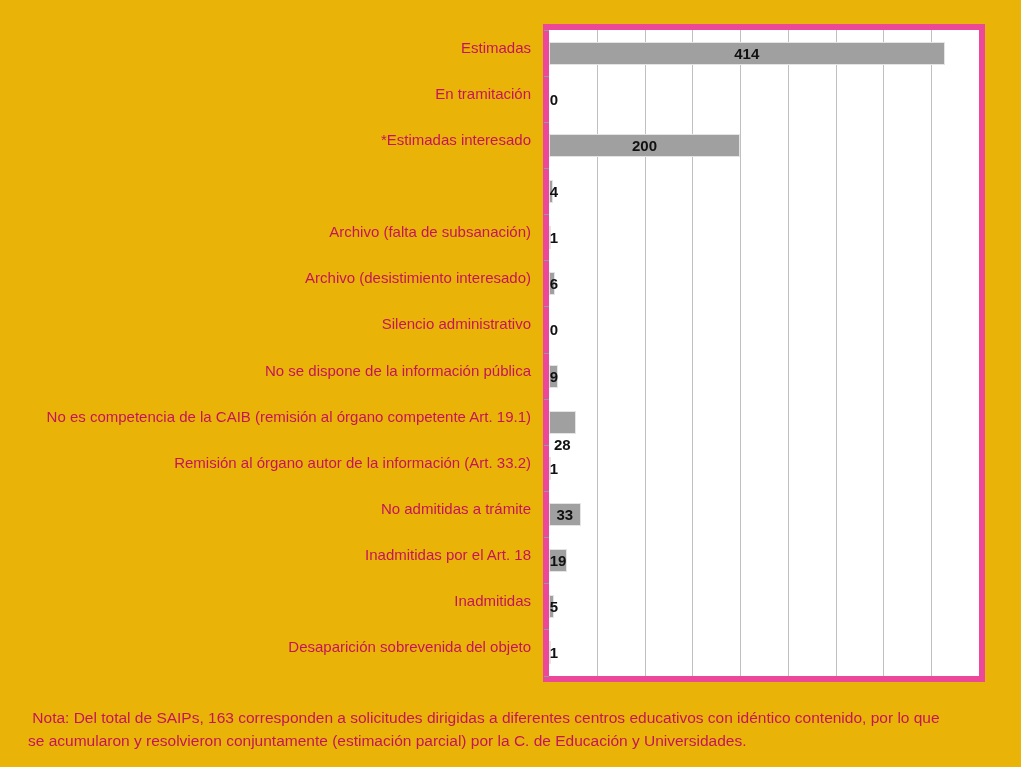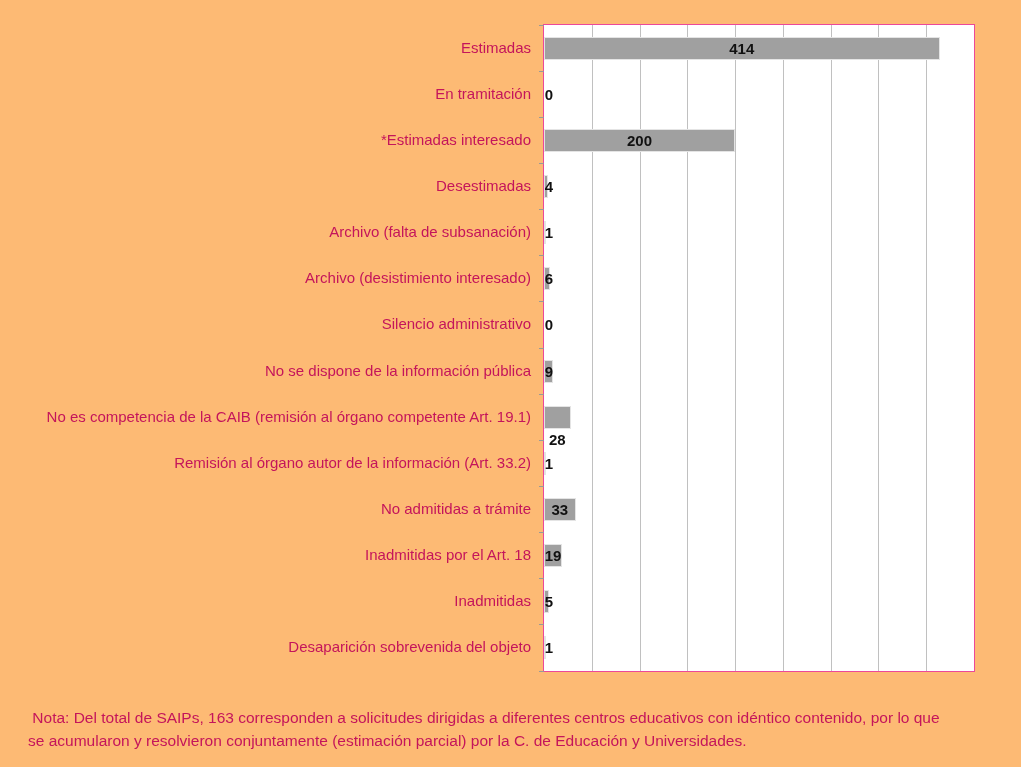--- a/index.html
+++ b/index.html
@@ -1,40 +1,39 @@
 <!DOCTYPE html>
 <html><head>
 <meta charset="utf-8">
 <style>
   html,body{margin:0;padding:0;background:#ffffff;}
   body{font-family:"Liberation Sans","DejaVu Sans",sans-serif;}
-  .canvas{position:relative;width:1021px;height:767px;background:#fdba74;overflow:hidden;text-decoration:underline;}
+  .canvas{position:relative;width:1021px;height:767px;background:#eab308;overflow:hidden;text-decoration:underline;}
   .labels{position:absolute;left:0;top:24px;width:536px;height:646px;}
   .cat-label{position:absolute;right:0;width:100%;display:flex;align-items:center;justify-content:flex-end;
              color:#c4155b;font-size:15px;white-space:nowrap;padding-right:5px;box-sizing:border-box;}
   .plot{position:absolute;left:543px;top:24px;width:430px;height:646px;
-        border:1px solid #ec4899;box-sizing:content-box;background:#ffffff;}
+        border:6px solid #ec4899;box-sizing:content-box;background:#ffffff;}
   .gridline{position:absolute;top:0;bottom:0;width:1px;background:#c0c0c0;}
   .tick{position:absolute;left:-5px;width:5px;height:1px;background:#999999;}
   .bar{position:absolute;background:#a0a0a0;border:1px solid #e4e4e4;box-sizing:border-box;}
   .val-label{position:absolute;transform:translateX(-50%);font-weight:bold;color:#111111;
              font-size:15px;white-space:nowrap;display:flex;align-items:center;height:23px;}
   .note{position:absolute;left:28px;top:706px;width:990px;color:#c4155b;font-size:15.5px;
         line-height:23px;}
   .note div{white-space:pre-wrap;}
 </style>
 </head>
 <body>
 
 <div class="canvas">
   <div class="labels">
       <div class="cat-label" style="top: 0px; height: 46.1429px; color: rgb(196, 21, 91);">Estimadas</div>
       <div class="cat-label" style="top: 46.1429px; height: 46.1429px; color: rgb(196, 21, 91);">En tramitación</div>
       <div class="cat-label" style="top: 92.2857px; height: 46.1429px; color: rgb(196, 21, 91);">*Estimadas interesado</div>
-      <div class="cat-label" style="top: 138.429px; height: 46.1429px; color: rgb(196, 21, 91);">Desestimadas</div>
       <div class="cat-label" style="top: 184.571px; height: 46.1429px; color: rgb(196, 21, 91);">Archivo (falta de subsanación)</div>
       <div class="cat-label" style="top: 230.714px; height: 46.1429px; color: rgb(196, 21, 91); padding-left: 29px;">Archivo (desistimiento interesado)</div>
       <div class="cat-label" style="top: 276.857px; height: 46.1429px; color: rgb(196, 21, 91);">Silencio administrativo</div>
       <div class="cat-label" style="top: 323px; height: 46.1429px; color: rgb(196, 21, 91);">No se dispone de la información pública</div>
       <div class="cat-label" style="top: 369.143px; height: 46.1429px; color: rgb(196, 21, 91);">No es competencia de la CAIB (remisión al órgano competente Art. 19.1)</div>
       <div class="cat-label" style="top: 415.286px; height: 46.1429px; color: rgb(196, 21, 91);">Remisión al órgano autor de la información (Art. 33.2)</div>
       <div class="cat-label" style="top: 461.429px; height: 46.1429px; color: rgb(196, 21, 91);">No admitidas a trámite</div>
       <div class="cat-label" style="top: 507.571px; height: 46.1429px; color: rgb(196, 21, 91);">Inadmitidas por el Art. 18</div>
       <div class="cat-label" style="top: 553.714px; height: 46.1429px; color: rgb(196, 21, 91);">Inadmitidas</div>
       <div class="cat-label" style="top: 599.857px; height: 46.1429px; color: rgb(196, 21, 91);">Desaparición sobrevenida del objeto</div>

